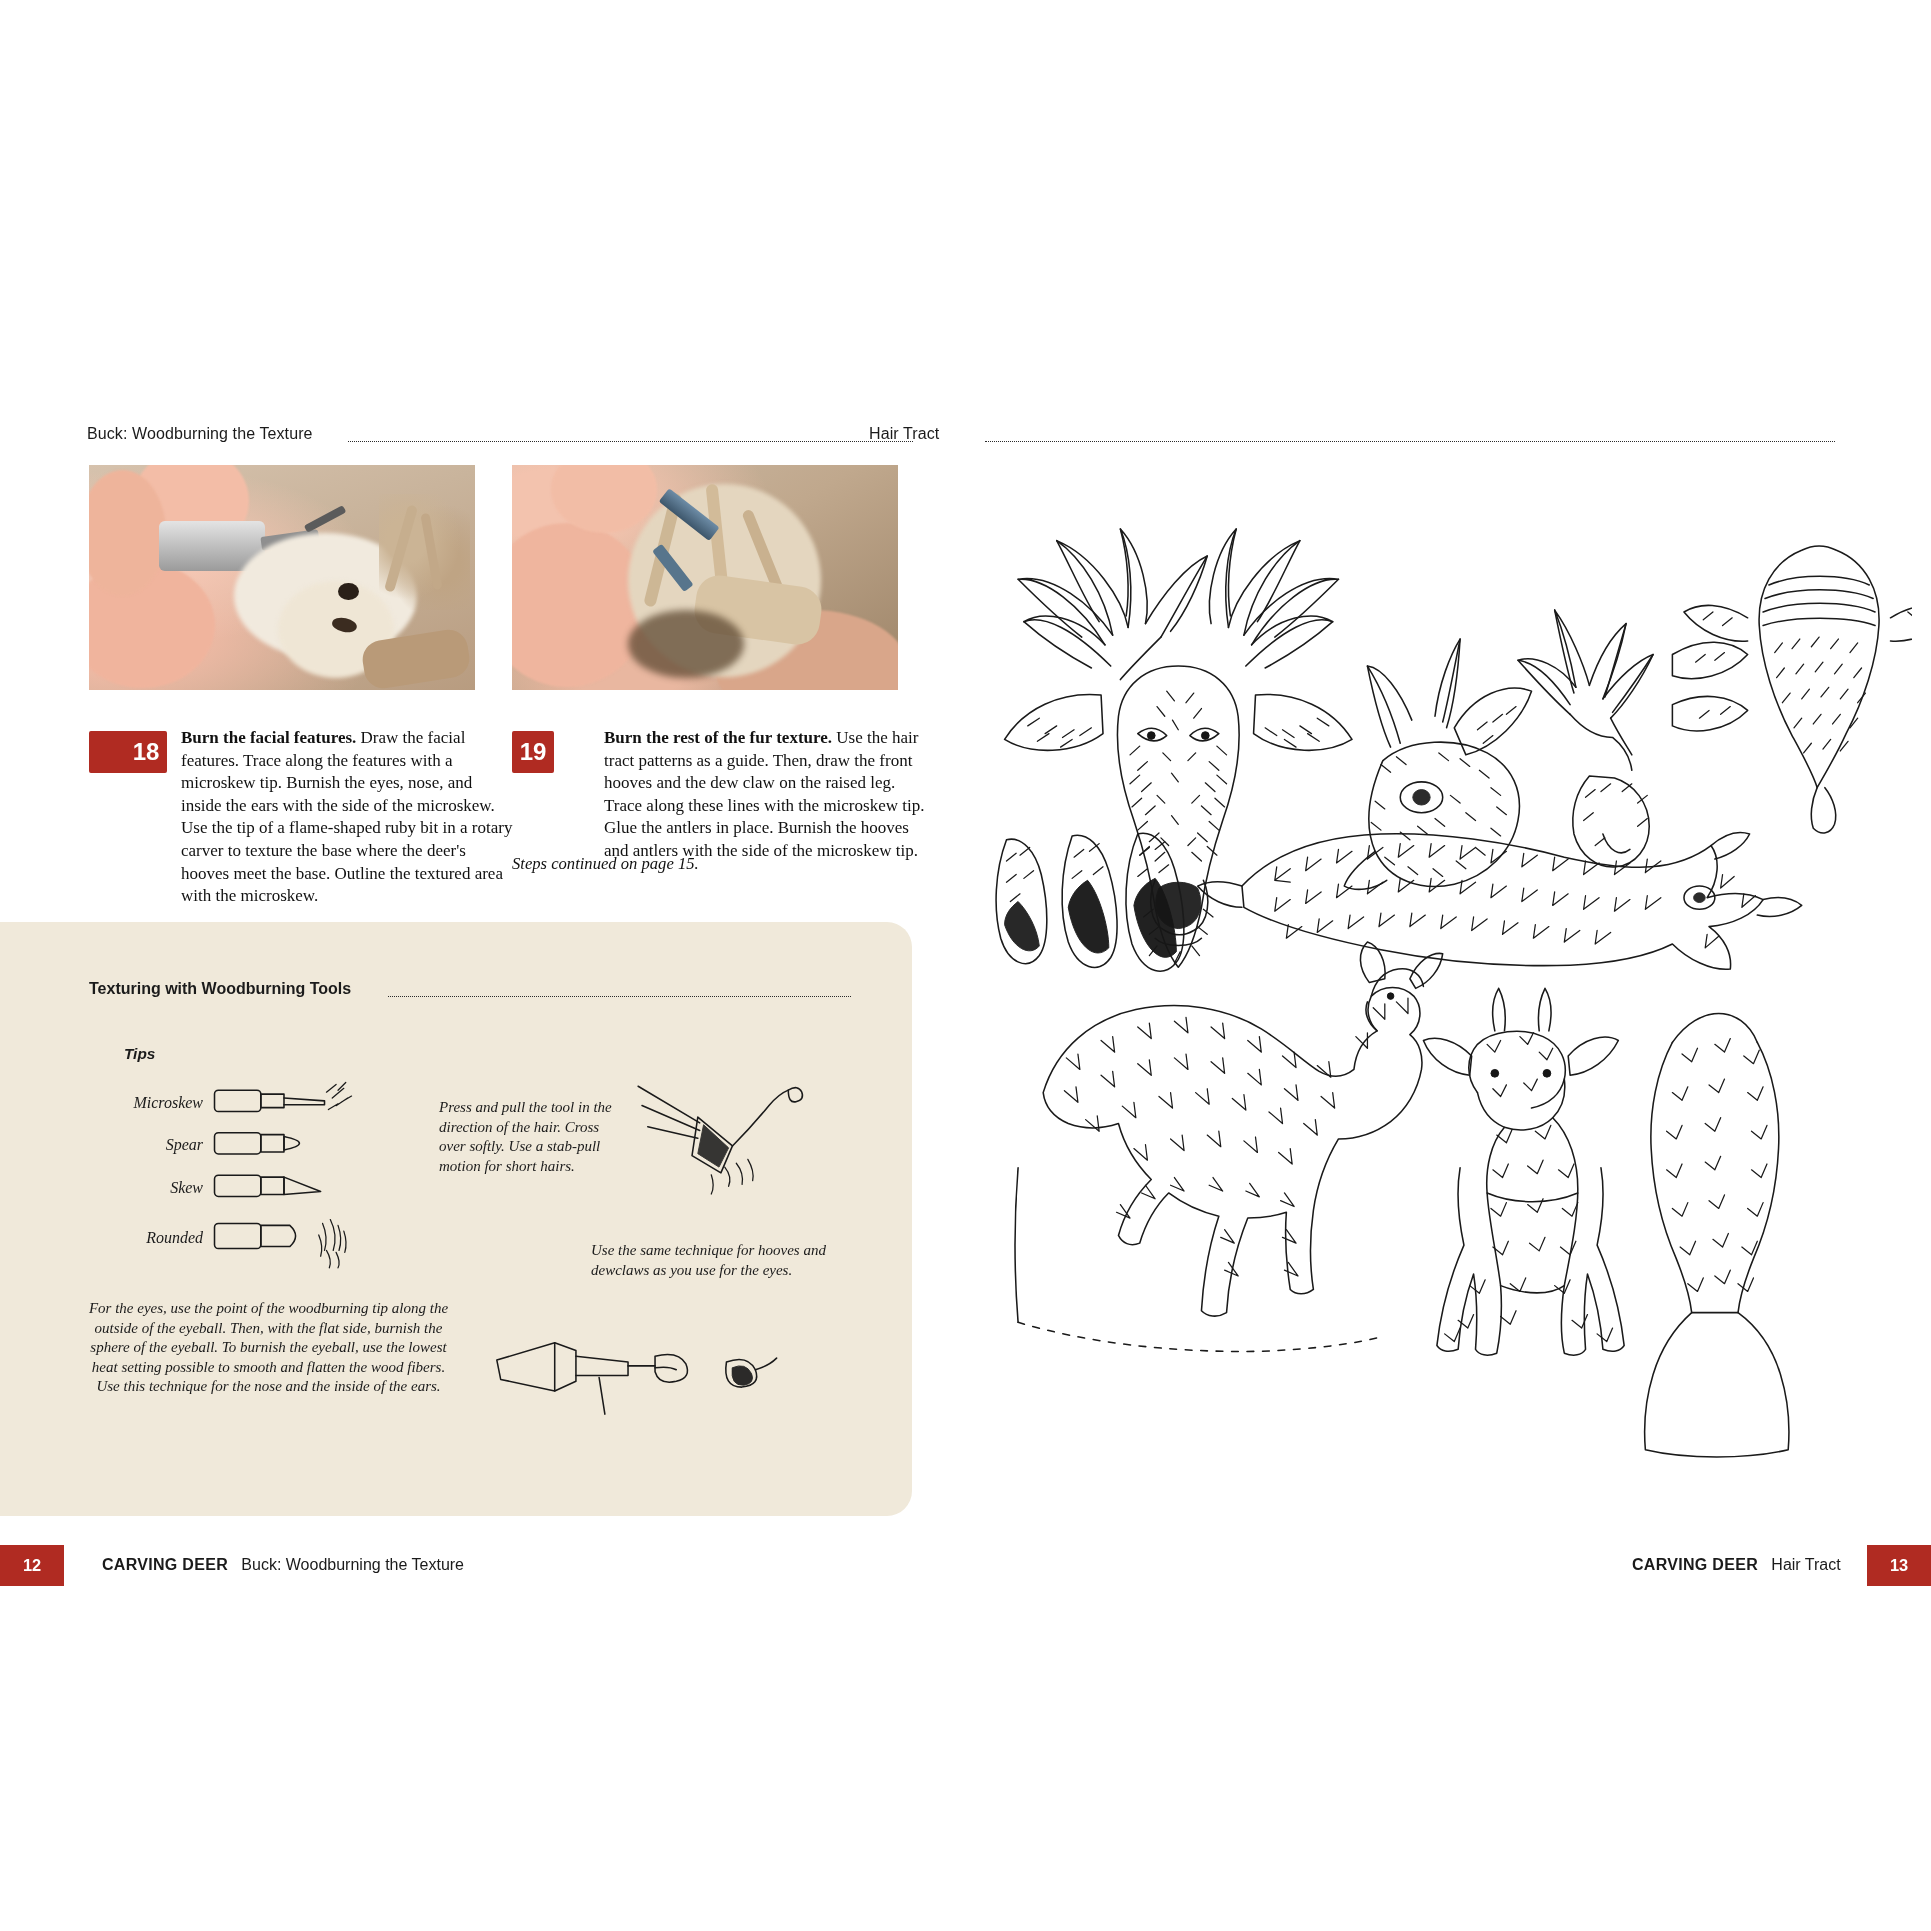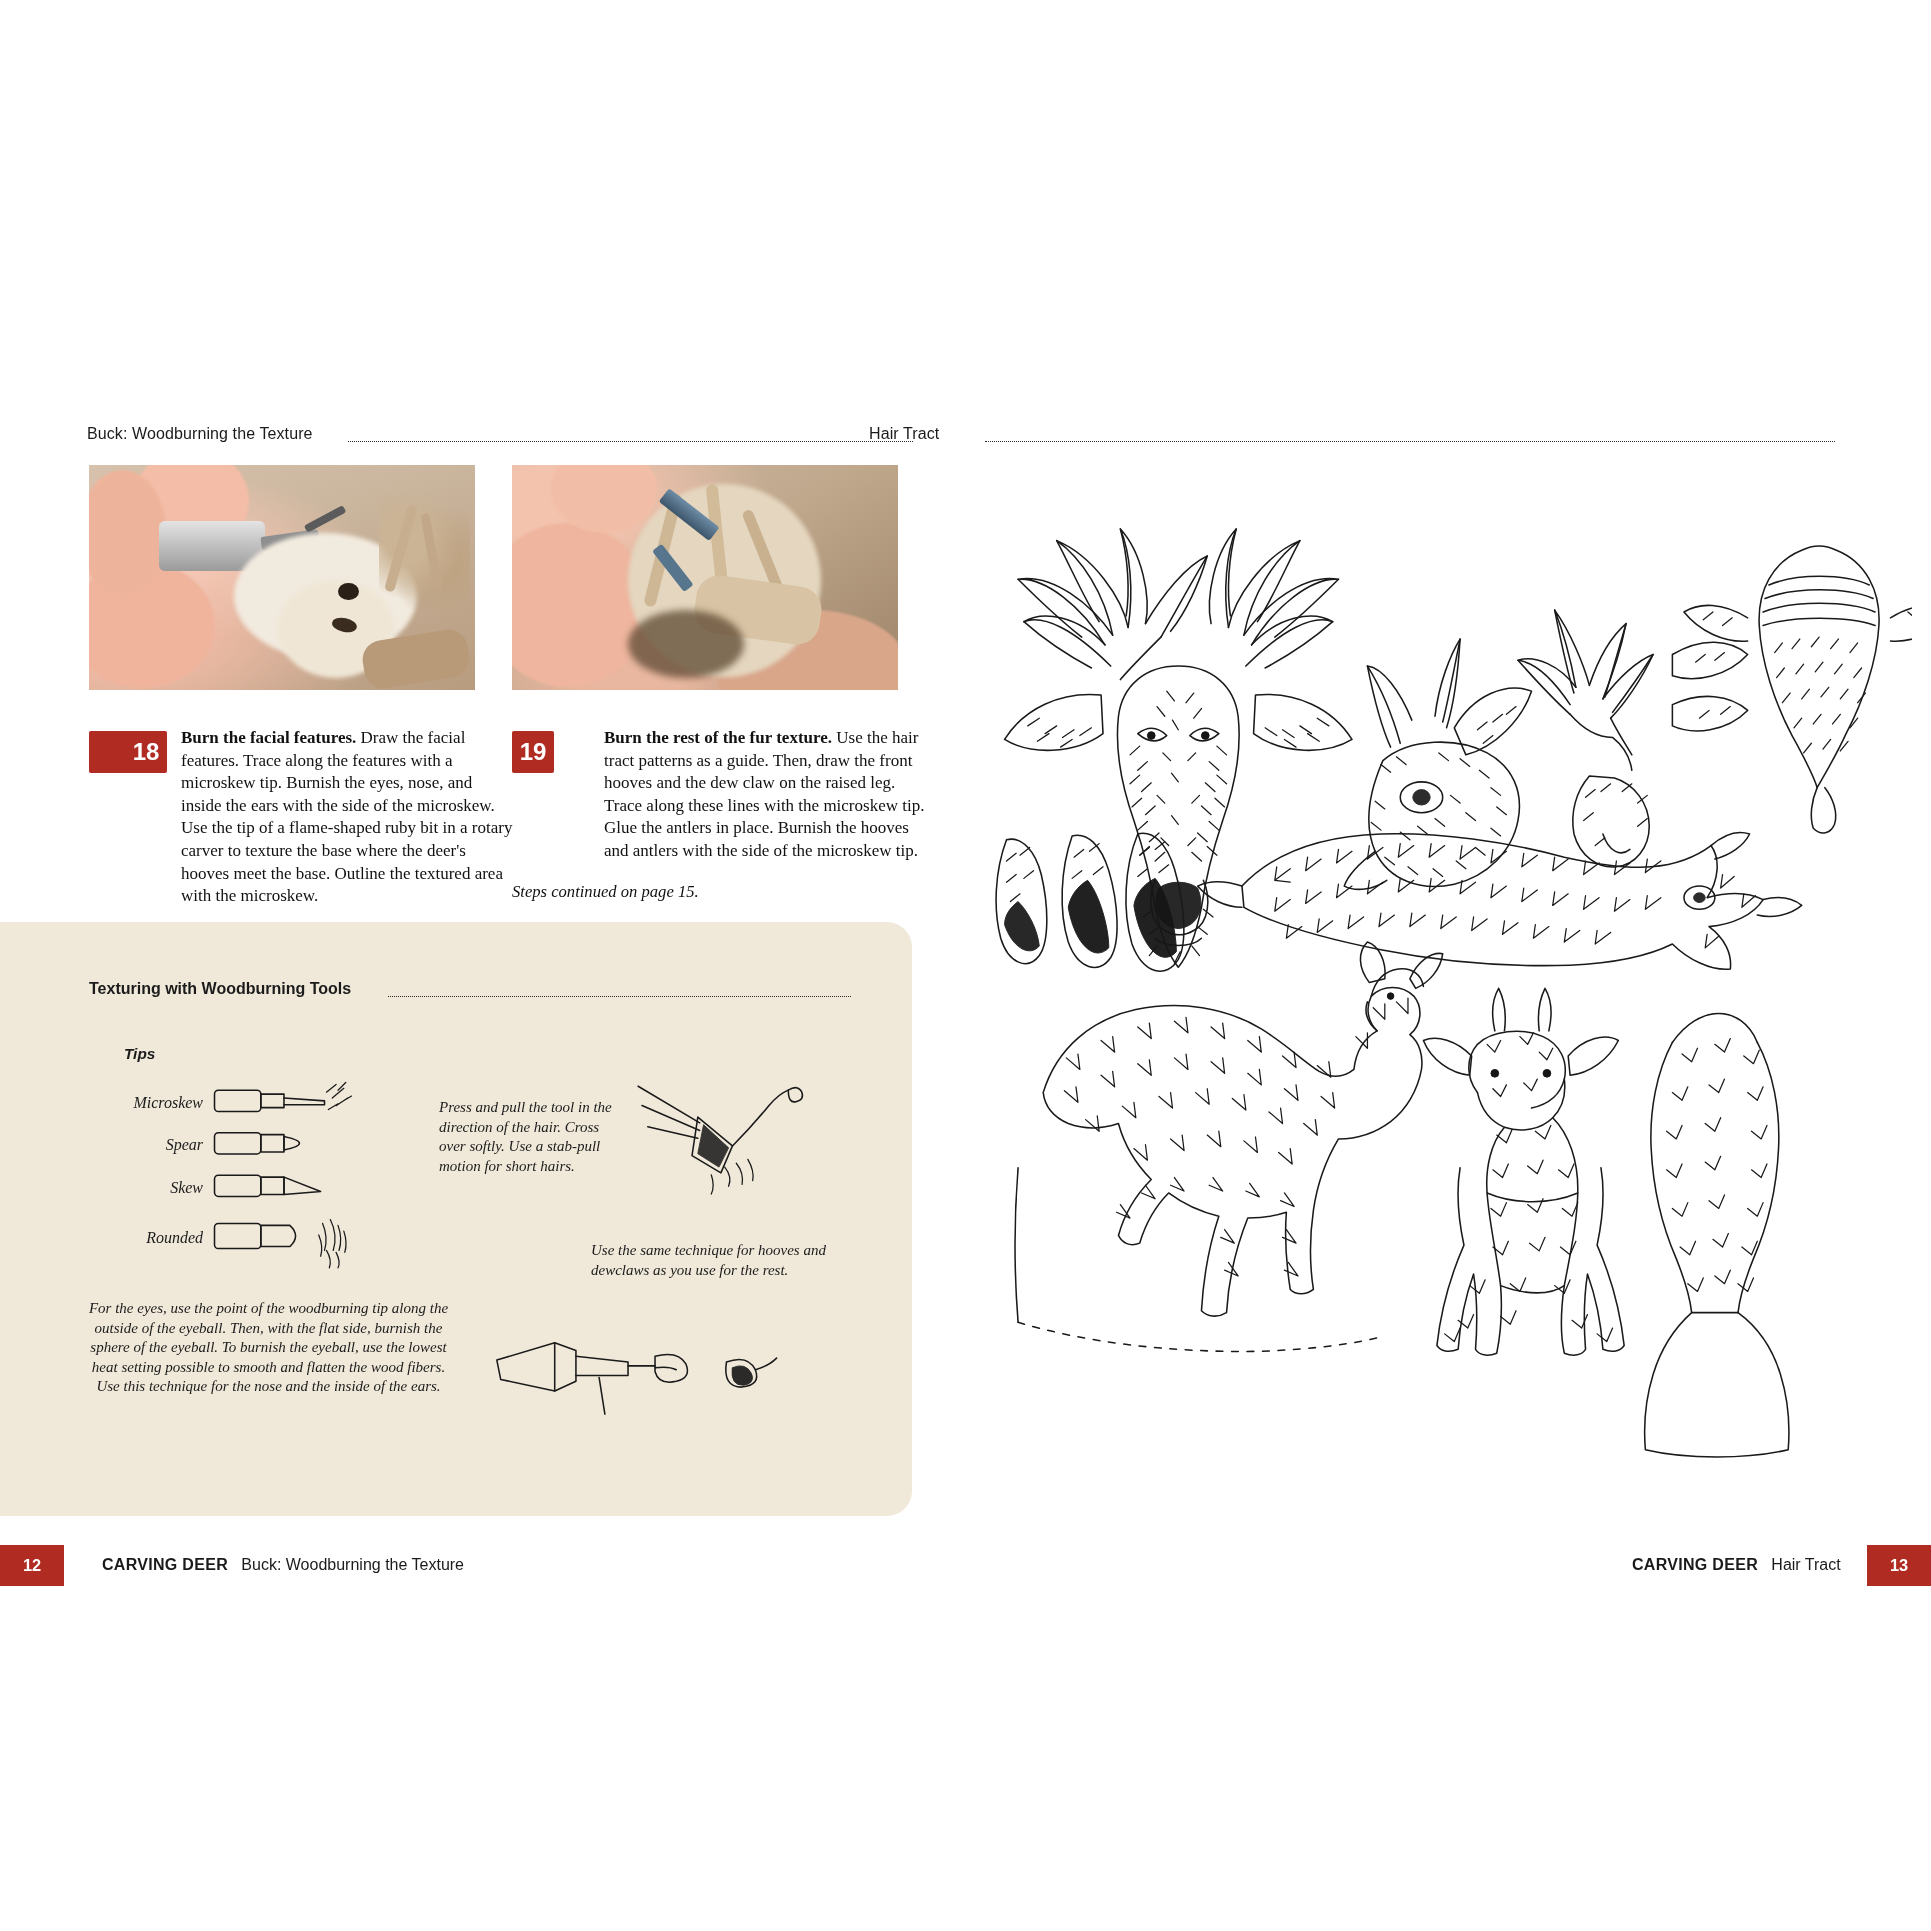--- a/index.html
+++ b/index.html
@@ -223,21 +223,21 @@
     <div class="step-num" style="left:89px; top:731px;padding-left:36px;">18</div>
     <div class="step-text" style="left:143px; top:727px; width:332px;">
       <b>Burn the facial features.</b><span> Draw the facial features. Trace along the features with a microskew tip. Burnish the eyes, nose, and inside the ears with the side of the microskew. Use the tip of a flame-shaped ruby bit in a rotary carver to texture the base where the deer's hooves meet the base. Outline the textured area with the microskew.</span>
     </div>
 
     <div class="step-num" style="left:512px; top:731px;">19</div>
     <div class="step-text" style="left:566px; top:727px; width:332px;">
       <b>Burn the rest of the fur texture.</b><span> Use the hair tract patterns as a guide. Then, draw the front hooves and the dew claw on the raised leg. Trace along these lines with the microskew tip. Glue the antlers in place. Burnish the hooves and antlers with the side of the microskew tip.</span>
     </div>
 
-    <div class="continued" style="left:512px; top:882px; width:348px;">Steps continued on page 15.</div>
+    <div class="continued" style="left:512px; top:854px; width:348px;">Steps continued on page 15.</div>
 
     <div id="sidebar-panel">
       <div class="sb-title" style="left:89px; top:58px;">Texturing with Woodburning Tools</div>
       <div class="header-rule" style="left:388px; top:74px; width:463px;"></div>
 
       <div class="sb-sub" style="left:124px; top:123px;">Tips</div>
 
       <div class="tip-label" style="left:39px; top:172px; width:164px;">Microskew</div>
       <div class="tip-label" style="left:39px; top:214px; width:164px;">Spear</div>
       <div class="tip-label" style="left:39px; top:257px; width:164px;">Skew</div>
@@ -273,21 +273,21 @@
         <path class="ln" d="M10 20 L74 58 M14 40 L74 66 M20 62 L72 74"></path>
         <path class="ln" d="M72 52 L108 82 L96 110 L66 92 Z"></path>
         <path class="fillblk" d="M78 60 L104 84 L94 104 L72 90 Z" opacity="0.85"></path>
         <path class="ln" d="M108 82 Q128 62 146 40 Q156 28 166 24"></path>
         <path class="ln" d="M166 24 q10 -6 14 2 q3 8 -6 10 q-8 2 -8 -12 Z"></path>
         <g class="hair">
           <path d="M100 104 q8 10 4 20 M112 100 q8 10 6 22 M86 112 q4 12 0 20 M124 96 q7 12 5 22"></path>
         </g>
       </svg>
 
-      <div class="sb-note" style="left:591px; top:319px; width:241px;">Use the same technique for hooves and dewclaws as you use for the rest.</div>
+      <div class="sb-note" style="left:591px; top:319px; width:241px;">Use the same technique for hooves and dewclaws as you use for the eyes.</div>
 
       <div class="sb-note center" style="left:85px; top:377px; width:367px;">For the eyes, use the point of the woodburning tip along the outside of the eyeball. Then, with the flat side, burnish the sphere of the eyeball. To burnish the eyeball, use the lowest heat setting possible to smooth and flatten the wood fibers. Use this technique for the nose and the inside of the ears.</div>
 
       <svg class="tipart" style="left:483px; top:386px;" width="319" height="164" viewBox="0 0 330 170">
         <path class="ln" d="M14 54 L74 36 L96 44 L96 76 L74 86 L18 74 Z"></path>
         <path class="ln" d="M74 36 L74 86"></path>
         <path class="ln" d="M96 50 L150 56 L150 70 L96 70"></path>
         <path class="ln" d="M150 60 L178 60"></path>
         <path class="ln" d="M120 72 L126 110"></path>
         <path class="ln" d="M178 50 q24 -6 32 8 q6 14 -10 18 q-18 4 -22 -10 Z"></path>

